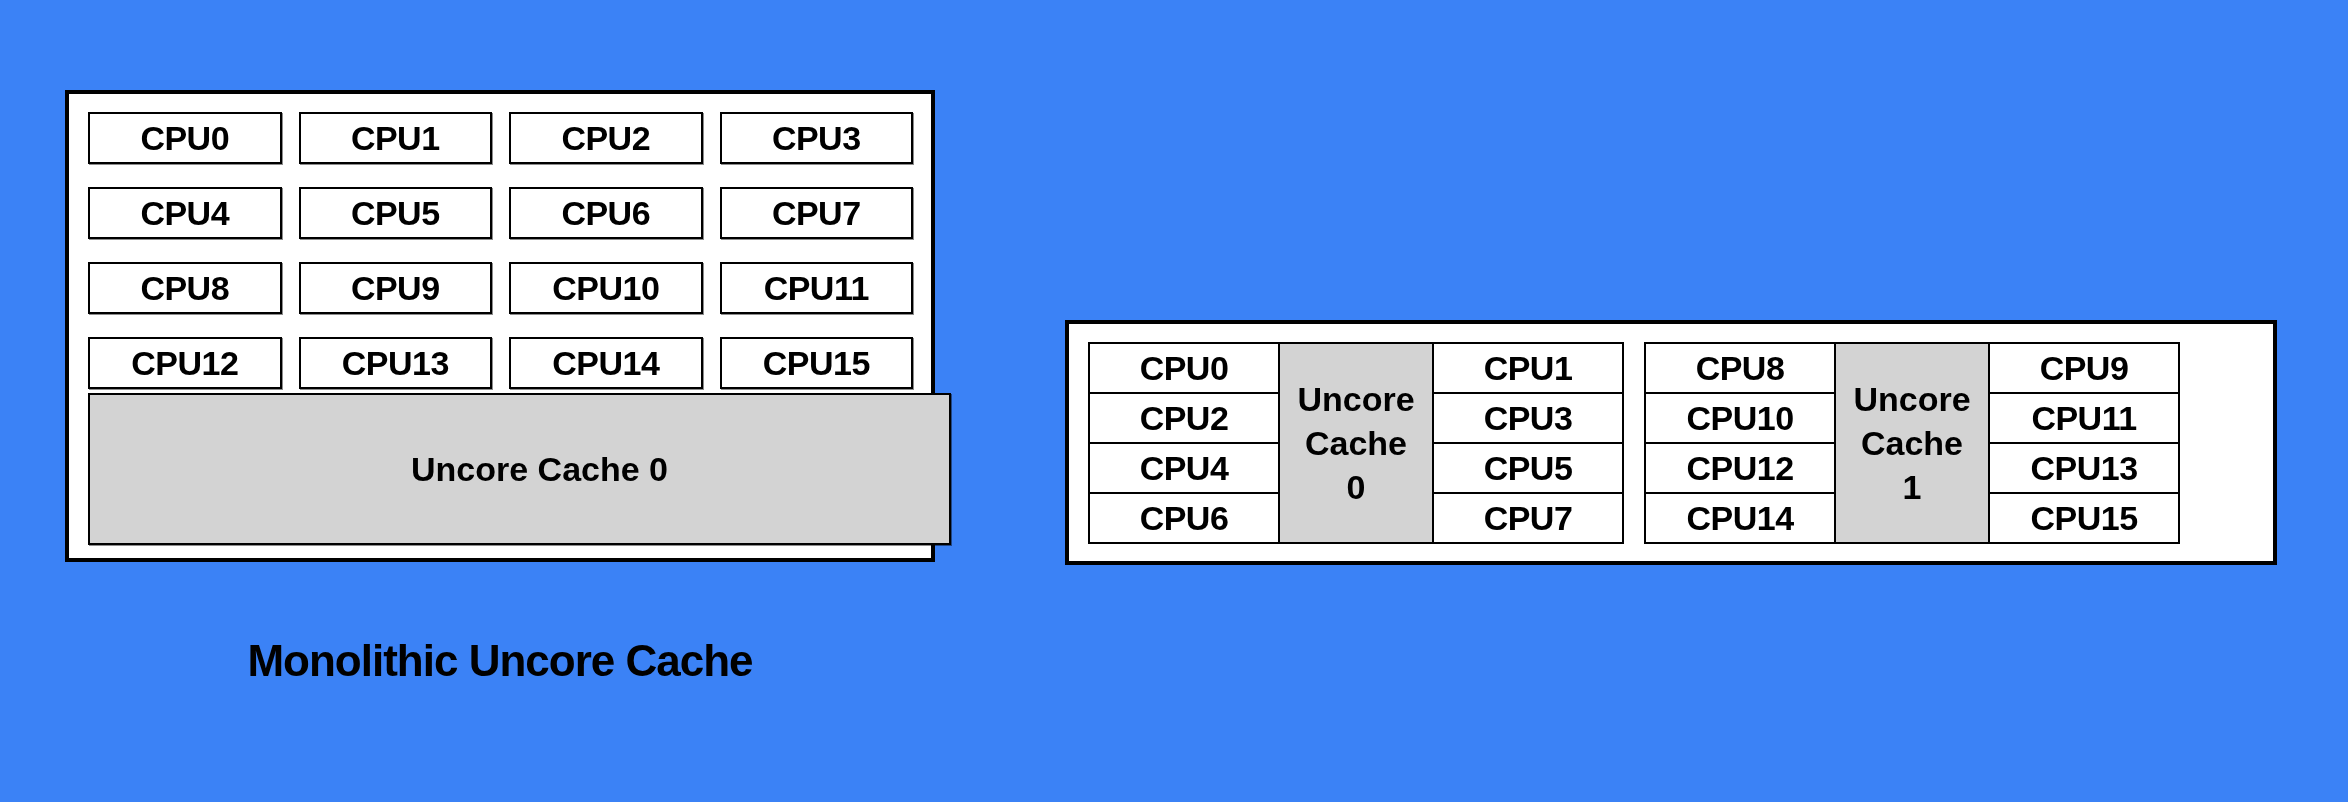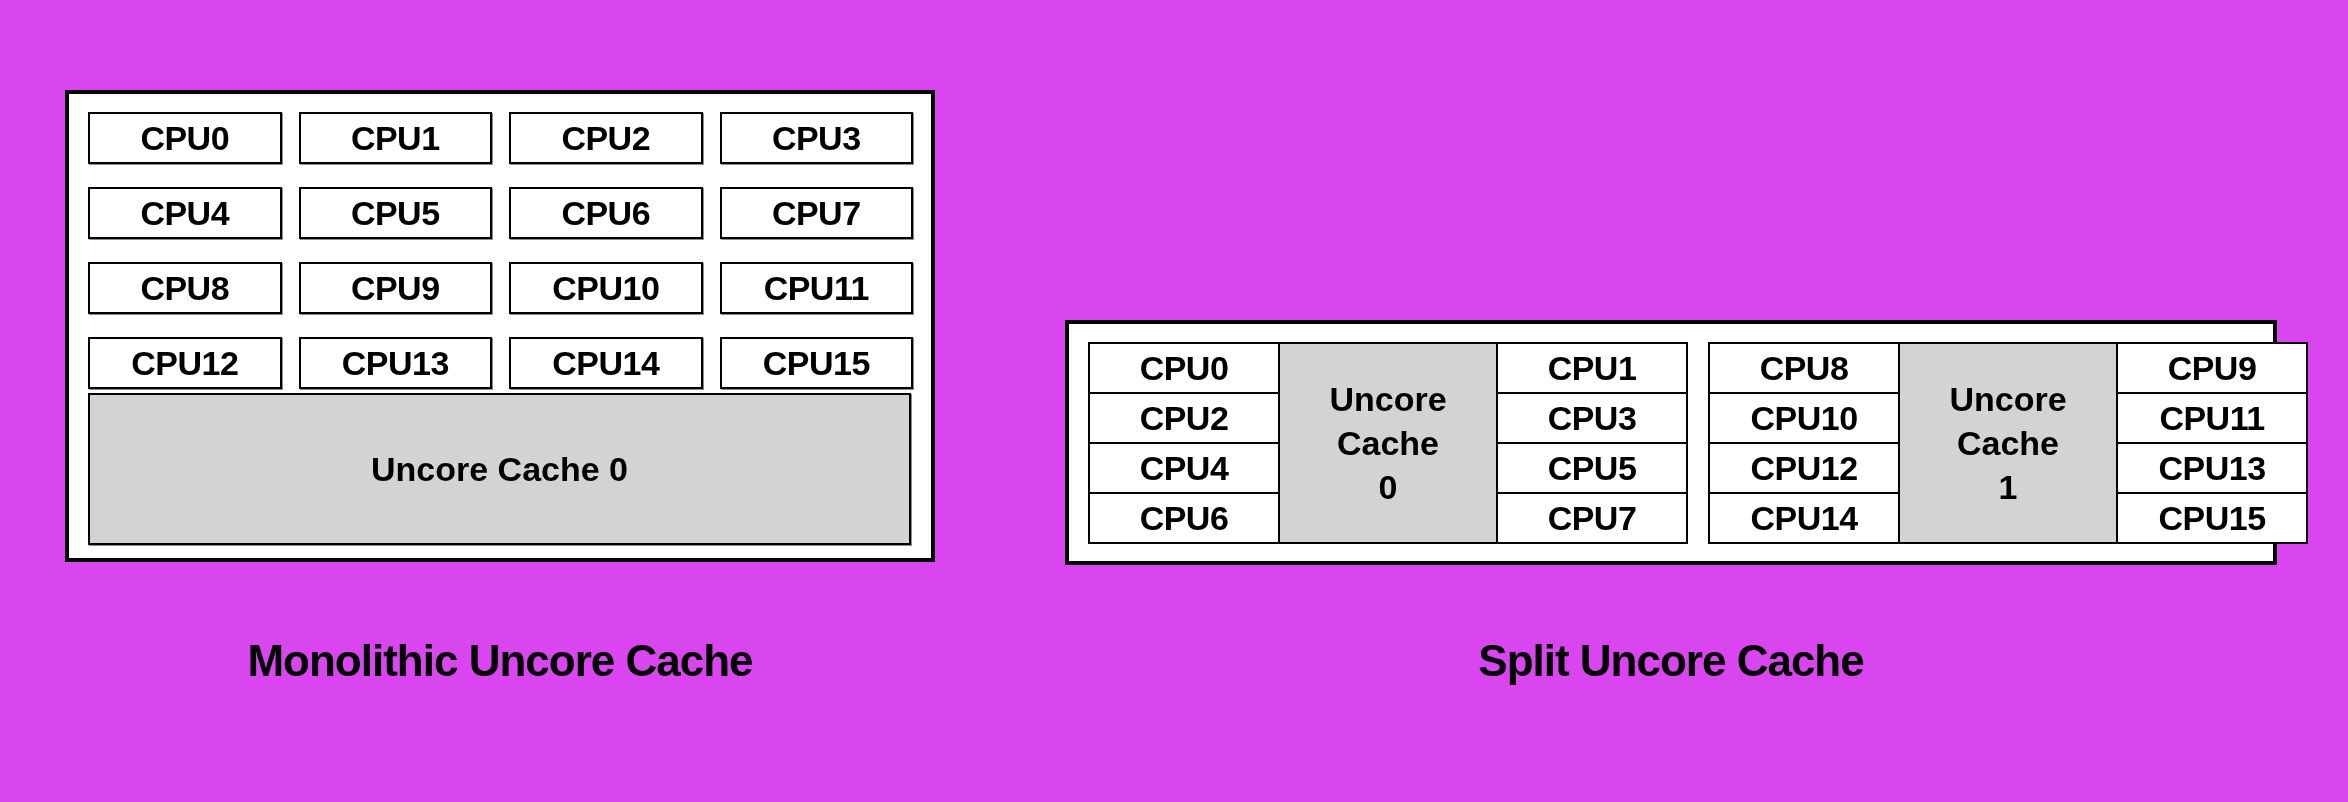--- a/index.html
+++ b/index.html
@@ -4,21 +4,21 @@
 <style>
   html, body { margin: 0; padding: 0; }
   body {
     font-family: "Liberation Sans", sans-serif;
     background: #ffffff;
   }
   #canvas {
     position: relative;
     width: 2348px;
     height: 802px;
-    background: #d946ef;
+    background: #3b82f6;
     overflow: hidden;
     color: #000000;
   }
 
   
   .mono-box {
     position: absolute;
     left: 65px; top: 90px;
     width: 870px; height: 472px;
     border: 4px solid #000000;
@@ -52,20 +52,21 @@
     left: 19px; top: 299px;
     width: 819px; height: 148px;
     border: 2px solid #000000;
     background: #d3d3d3;
     display: flex;
     align-items: center;
     justify-content: center;
     font-size: 34px;
     font-weight: bold;
     box-shadow: 1px 1px 0 rgba(0,0,0,0.45);
+    padding-left: 40px;
   }
 
   
   .split-box {
     position: absolute;
     left: 1065px; top: 320px;
     width: 1212px; height: 245px;
     border: 4px solid #000000;
     box-sizing: border-box;
     background: #ffffff;
@@ -93,21 +94,21 @@
     display: flex;
     align-items: center;
     justify-content: center;
     font-size: 34px;
     font-weight: bold;
     letter-spacing: -0.5px;
     background: #ffffff;
   }
   .split-cell:first-child { border-top: none; }
   .split-cache-col {
-    width: 216px;
+    width: 152px;
     border-top: 2px solid #000000;
     border-bottom: 2px solid #000000;
     background: #d3d3d3;
     display: flex;
     flex-direction: column;
     align-items: center;
     justify-content: center;
     font-size: 34px;
     font-weight: bold;
     line-height: 44px;
@@ -192,15 +193,14 @@
         <div class="split-cpu-col">
           <div class="split-cell">CPU9</div>
           <div class="split-cell">CPU11</div>
           <div class="split-cell">CPU13</div>
           <div class="split-cell">CPU15</div>
         </div>
       </div>
 
     </div>
   </div>
-  <div class="caption caption-split">Split Uncore Cache</div>
 
 </div>
 
 </body></html>

